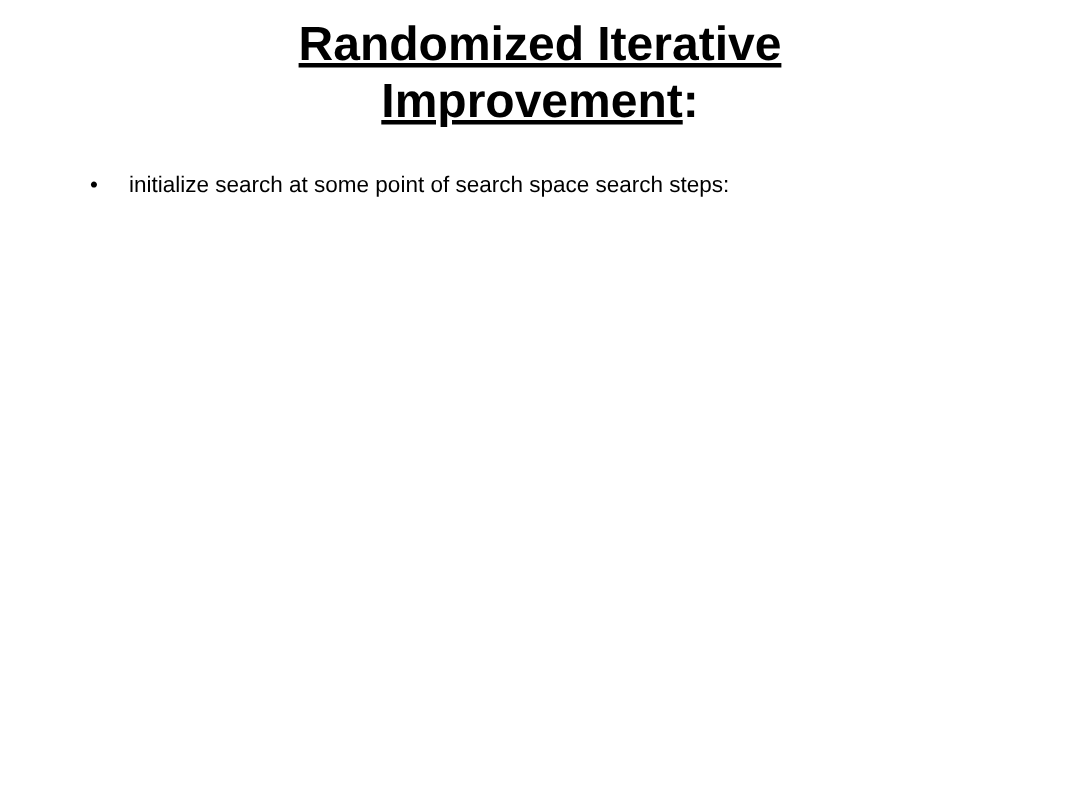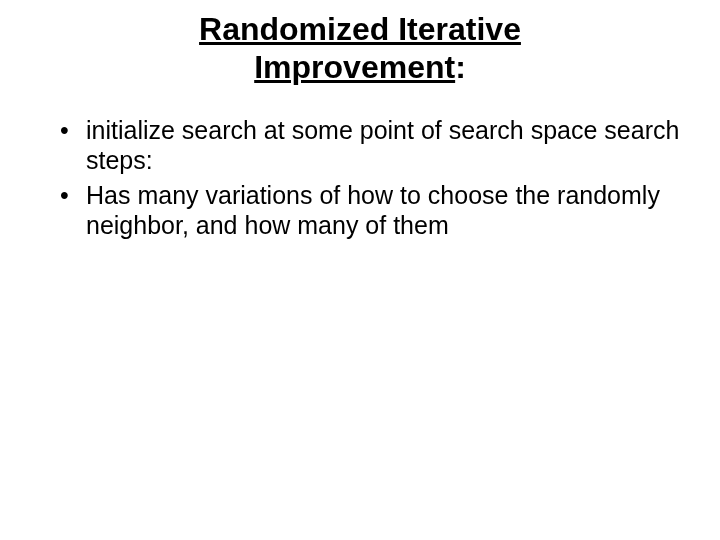--- a/index.html
+++ b/index.html
@@ -24,21 +24,21 @@
     line-height: 1.2;
     margin: 0 0 28px 0;
   }
   .title .u1, .title .u2 {
     text-decoration: underline;
   }
   .bullets {
     list-style: none;
     margin: 0;
     padding: 0 10px 0 30px;
-    font-size: 25px;
+    font-size: 15px;
     line-height: 1.22;
   }
   .bullets li {
     position: relative;
     padding-left: 26px;
     margin-bottom: 4px;
   }
   .bullets li::before {
     content: "•";
     position: absolute;
@@ -51,16 +51,15 @@
 
 <div class="slide">
 
   <h1 class="title">
     <span class="u1">Randomized Iterative </span><br>
     <span class="u2">Improvement</span><span>:</span>
   </h1>
 
   <ul class="bullets">
     <li>initialize search at some point of search space search steps:</li>
-    <li>Has many variations of how to choose the randomly neighbor, and how many of them</li>
   </ul>
 
 </div>
 
 </body></html>

